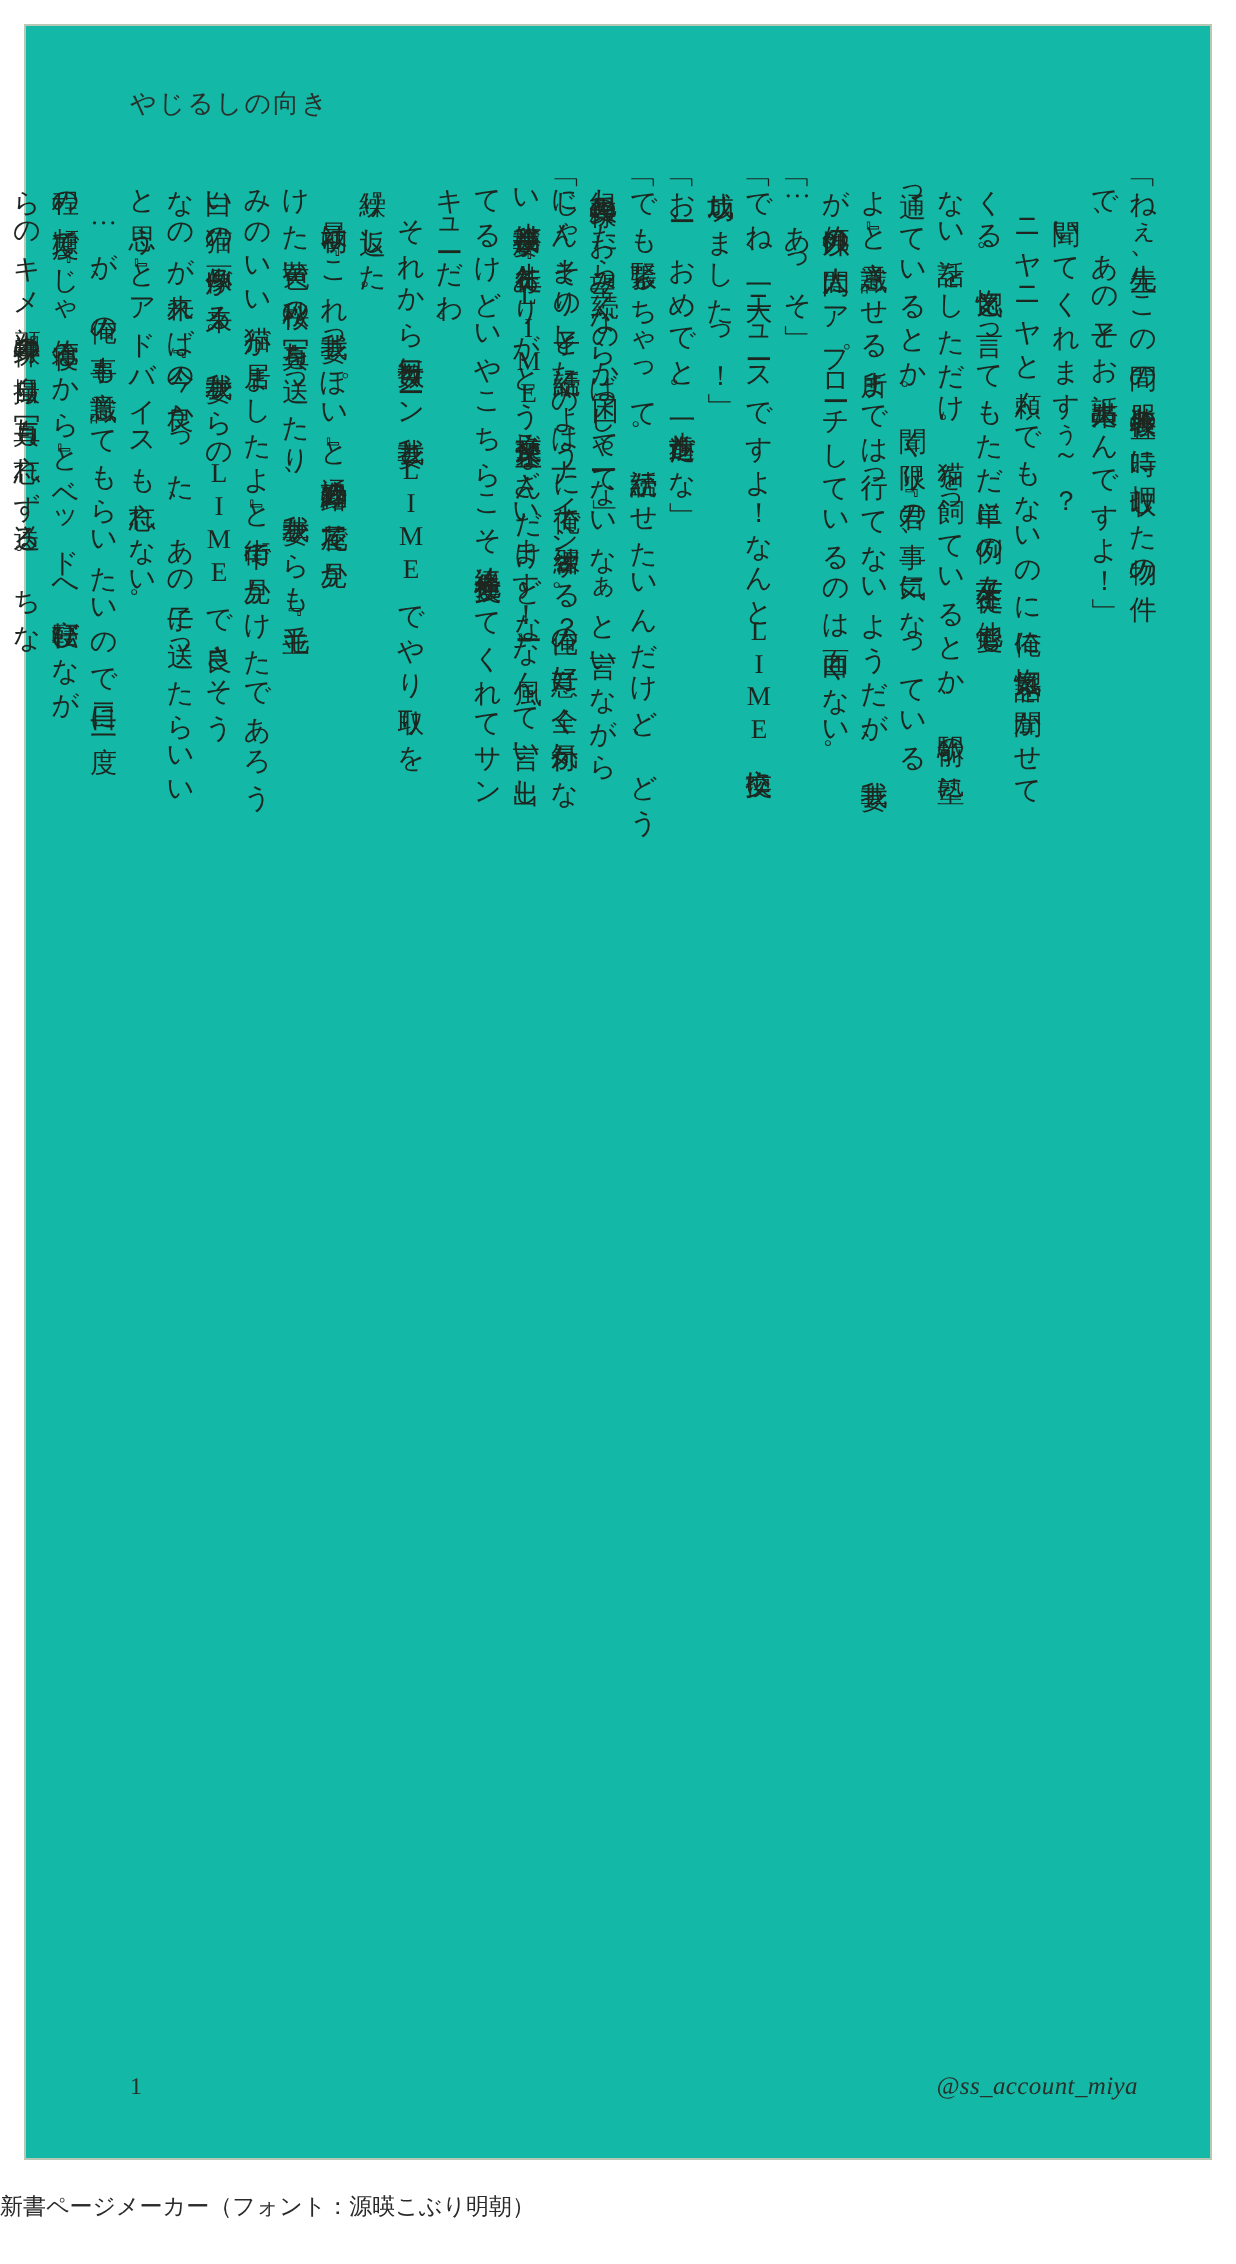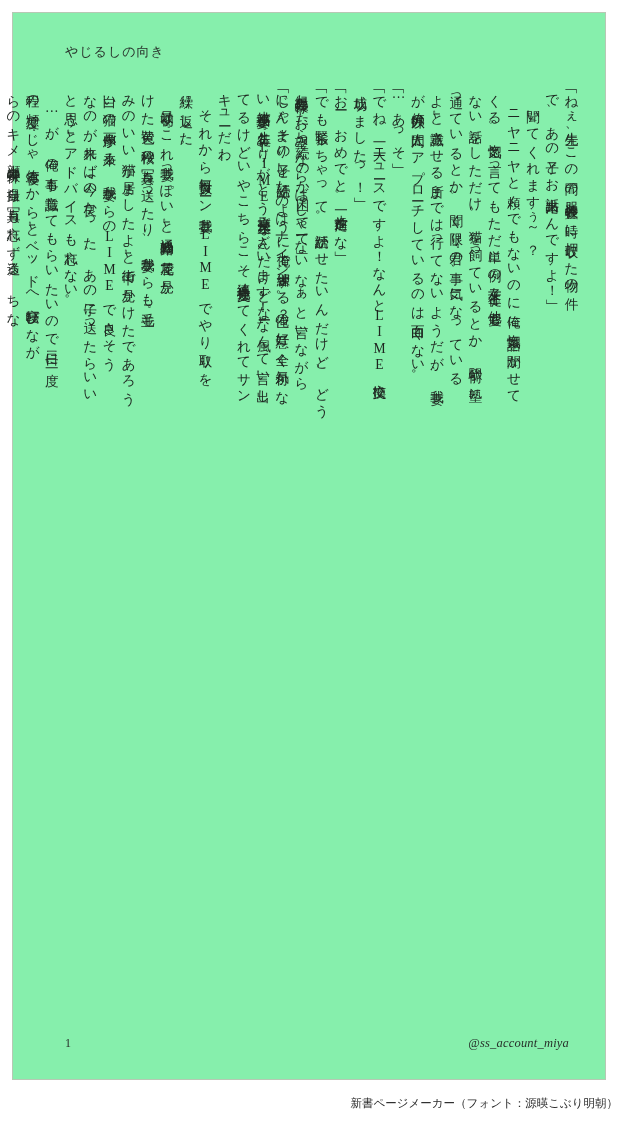--- a/index.html
+++ b/index.html
@@ -19,21 +19,21 @@
     height: 1132px;
     background: #ffffff;
     box-sizing: border-box;
   }
   .sheet {
     position: absolute;
     left: 12px;
     top: 12px;
     width: 594px;
     height: 1068px;
-    background: #86efac;
+    background: #14b8a6;
     box-sizing: border-box;
     border: 1px solid #b7c8b4;
   }
   .title {
     position: absolute;
     left: 52px;
     top: 30px;
     font-size: 13px;
     color: #27302a;
     letter-spacing: 1px;
@@ -88,21 +88,21 @@
     font-size: 12.5px;
     color: #27302a;
     letter-spacing: 0.2px;
     font-style: italic;
   }
   .caption {
     position: absolute;
     left: 0;
     right: 0;
     top: 1096px;
-    text-align: right;
+    text-align: left;
     font-size: 11.5px;
     color: #2a2a2a;
   }
 </style>
 </head>
 <body>
 
 <div class="page">
   <div class="sheet">
 

